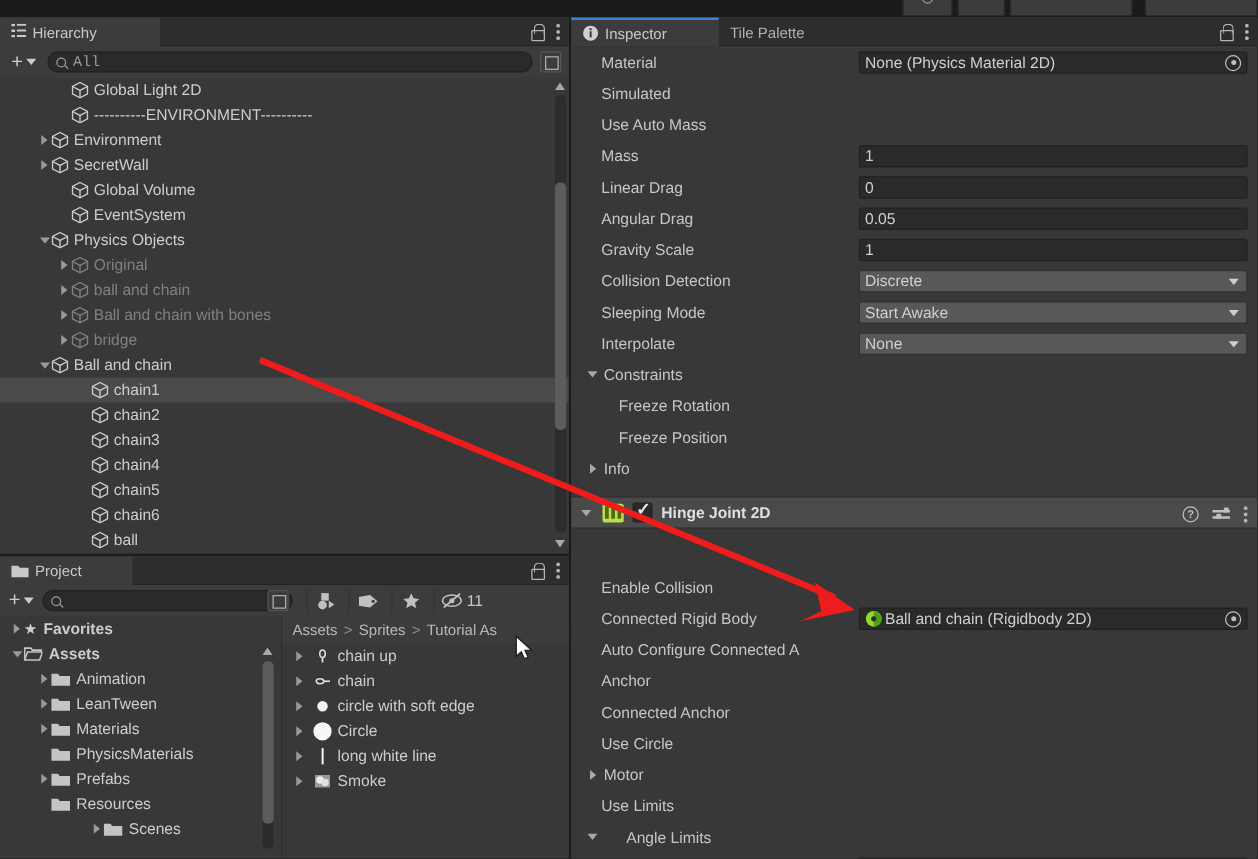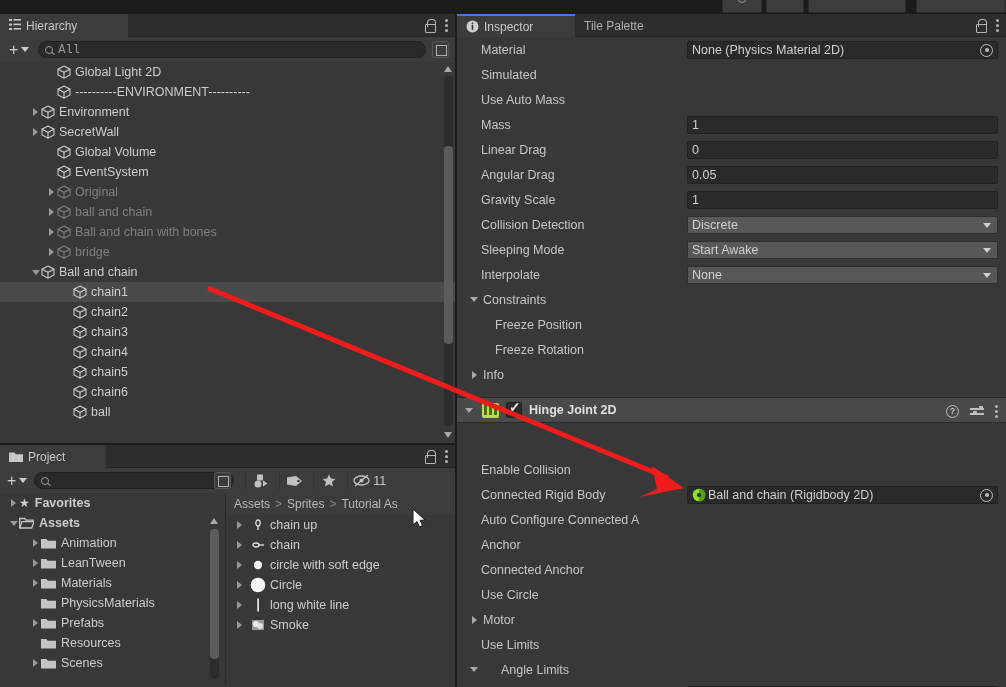--- a/index.html
+++ b/index.html
@@ -250,20 +250,31 @@
           <span style="width:46px;flex:none;"></span>
           <span class="arw"></span>
           <span class="cube">
             <svg width="14" height="14" viewBox="0 0 14 14">
               <path d="M7 1 L13 4.2 L13 10 L7 13.2 L1 10 L1 4.2 Z" fill="none" stroke="#cdcdcd" stroke-width="1.1"></path>
               <path d="M1 4.2 L7 7.3 L13 4.2 M7 7.3 L7 13.2" fill="none" stroke="#cdcdcd" stroke-width="1.1"></path>
             </svg>
           </span>
           <span>EventSystem</span>
         </div>
+        <div class="row">
+          <span style="width:30px;flex:none;"></span>
+          <span class="arw d"></span>
+          <span class="cube">
+            <svg width="14" height="14" viewBox="0 0 14 14">
+              <path d="M7 1 L13 4.2 L13 10 L7 13.2 L1 10 L1 4.2 Z" fill="none" stroke="#cdcdcd" stroke-width="1.1"></path>
+              <path d="M1 4.2 L7 7.3 L13 4.2 M7 7.3 L7 13.2" fill="none" stroke="#cdcdcd" stroke-width="1.1"></path>
+            </svg>
+          </span>
+          <span>Physics Objects</span>
+        </div>
         <div class="row dim">
           <span style="width:46px;flex:none;"></span>
           <span class="arw r"></span>
           <span class="cube">
             <svg width="14" height="14" viewBox="0 0 14 14">
               <path d="M7 1 L13 4.2 L13 10 L7 13.2 L1 10 L1 4.2 Z" fill="none" stroke="#808080" stroke-width="1.1"></path>
               <path d="M1 4.2 L7 7.3 L13 4.2 M7 7.3 L7 13.2" fill="none" stroke="#808080" stroke-width="1.1"></path>
             </svg>
           </span>
           <span>Original</span>
@@ -516,21 +527,21 @@
             <span style="">Prefabs</span>
           </div>
           <div class="row" style="height: 20px;">
             <span style="width:30px;flex:none;"></span>
             <span class="arw"></span>
             <span style="margin-right:5px;display:inline-block;width:15px;height:12px;"><svg width="15" height="12" viewBox="0 0 15 12">
                 <path d="M0 2h5.4l1.3 1.7H15V11.5H0z" fill="#c4c4c4"></path>
               </svg></span>
             <span style="">Resources</span>
           </div>
-          <div class="row" style="height: 20px;">
+          <div class="row" style="height: 20px; padding-left: 42px;">
             <span style="width:30px;flex:none;"></span>
             <span class="arw r"></span>
             <span style="margin-right:5px;display:inline-block;width:15px;height:12px;"><svg width="15" height="12" viewBox="0 0 15 12">
                 <path d="M0 2h5.4l1.3 1.7H15V11.5H0z" fill="#c4c4c4"></path>
               </svg></span>
             <span style="">Scenes</span>
           </div>
         </div>
       <div class="p-right">
         <div class="crumb" id="breadcrumb">
@@ -704,24 +715,24 @@
             <span>None</span>
             <span class="dd-caret"></span>
           </span>
         </div>
         <div class="prow">
           <span style="width:10px;flex:none;"></span>
           <span class="foldout d"></span>
           <span style="margin-left:2px;">Constraints</span>
         </div>
         <div class="prow">
+          <span class="plabel ind">Freeze Rotation</span>
+        </div>
+        <div class="prow">
           <span class="plabel ind">Freeze Position</span>
-        </div>
-        <div class="prow">
-          <span class="plabel ind">Freeze Rotation</span>
         </div>
         <div class="prow">
           <span style="width:10px;flex:none;"></span>
           <span class="foldout r"></span>
           <span style="margin-left:2px;">Info</span>
         </div>
         <div style="height:10px;"></div>
         <div class="comp-header">
           <span class="foldout d" style="width:12px;"></span>
           <span class="comp-icon">

